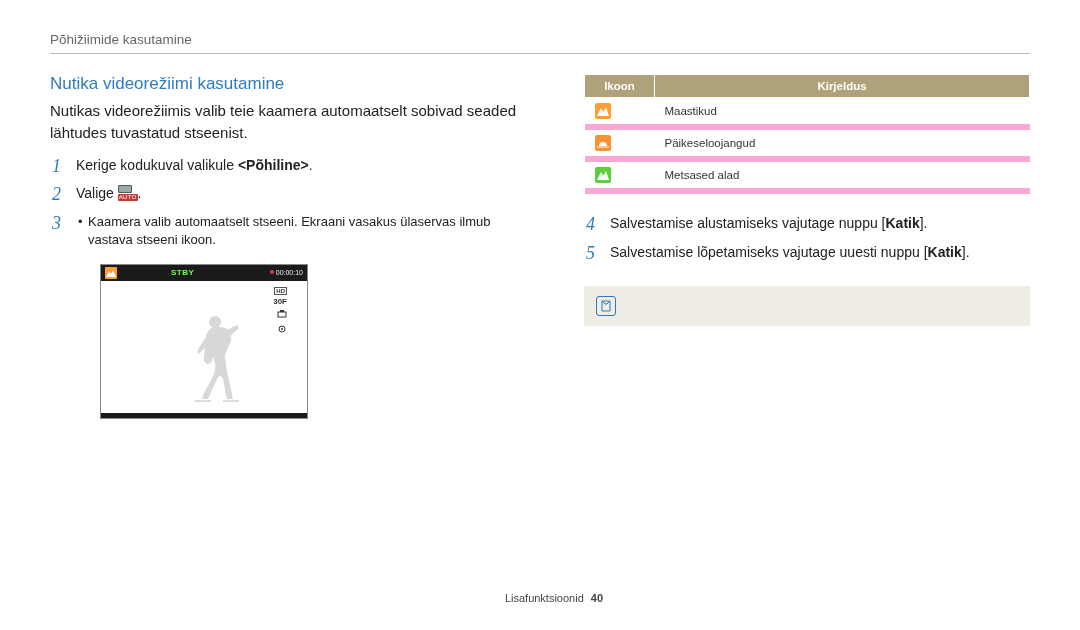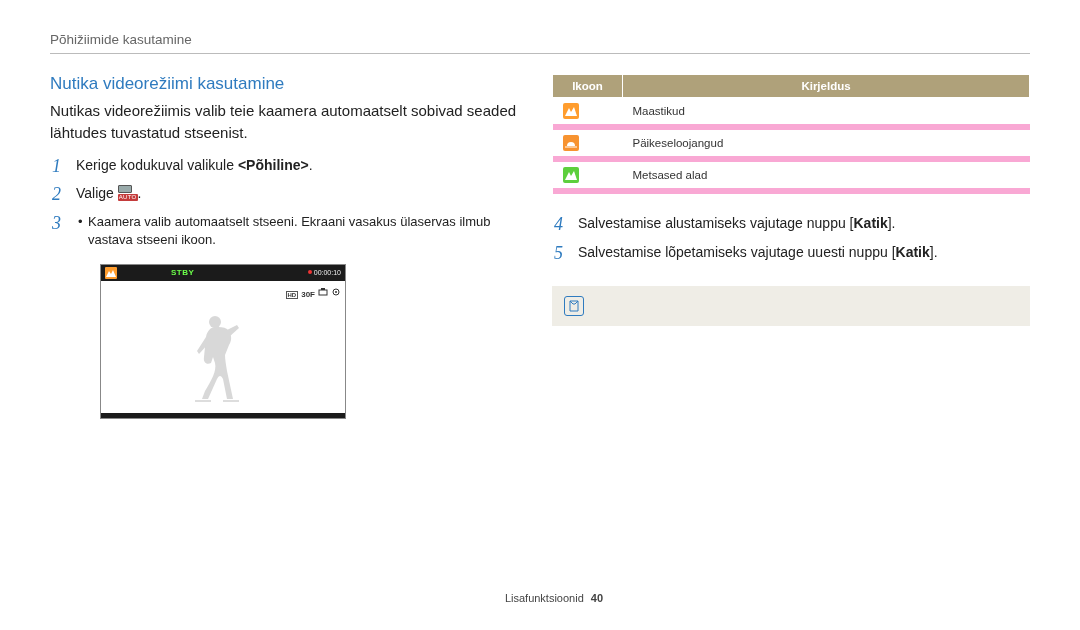--- a/index.html
+++ b/index.html
@@ -17,21 +17,21 @@
     color: #666;
     padding: 32px 0 6px 0;
   }
   .header-divider {
     border: none;
     border-top: 1px solid #bbb;
     margin-bottom: 20px;
   }
   .columns {
     display: flex;
-    gap: 32px;
+    gap: 64px;
   }
   .col-left {
     width: 470px;
     flex-shrink: 0;
   }
   .col-right {
     flex: 1;
   }
   .section-title {
     color: #2f7bbf;
@@ -104,21 +104,21 @@
     background: #c43b3b;
     color: #fff;
     padding: 0 1px;
     line-height: 7px;
     border-radius: 1px;
     margin-top: 1px;
     text-align: center;
     letter-spacing: 0.3px;
   }
   .preview {
-    width: 246px;
+    width: 208px;
     height: 155px;
     border: 1px solid #888;
     background: #fff;
     margin: 14px 0 0 24px;
     position: relative;
     overflow: hidden;
   }
   .preview .topbar {
     height: 16px;
     background: #1b1b1b;
@@ -148,22 +148,22 @@
     color: #eee;
     display: flex;
     align-items: center;
     gap: 2px;
   }
   .preview .topbar .rec .dot {
     width: 4px; height: 4px; background: #e33; border-radius: 50%;
   }
   .preview .side-icons {
     position: absolute;
-    right: 4px; top: 22px;
-    display: flex; flex-direction: row; gap: 3px;
+    right: 20px; top: 22px;
+    display: flex; flex-direction: column; gap: 3px;
     align-items: flex-end;
   }
   .preview .side-icons span {
     font-size: 8px;
     color: #333;
     background: rgba(255,255,255,0);
     line-height: 1;
     font-weight: 600;
   }
   .preview .side-icons .hd {

